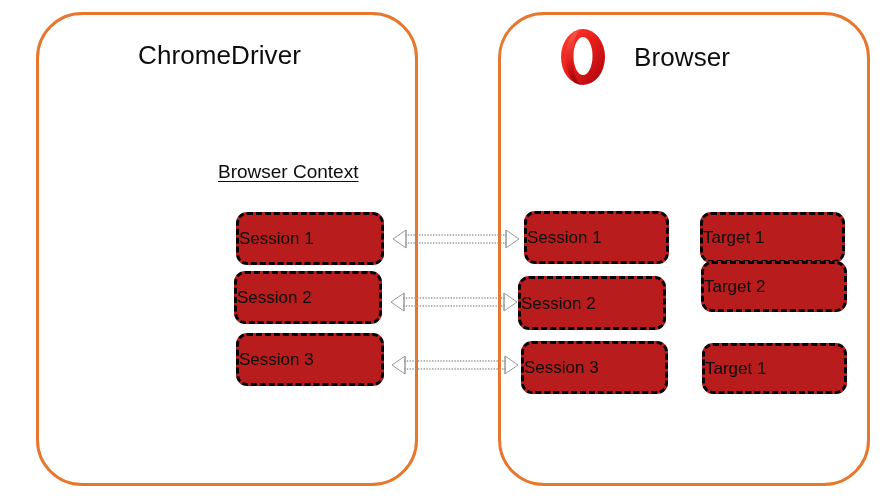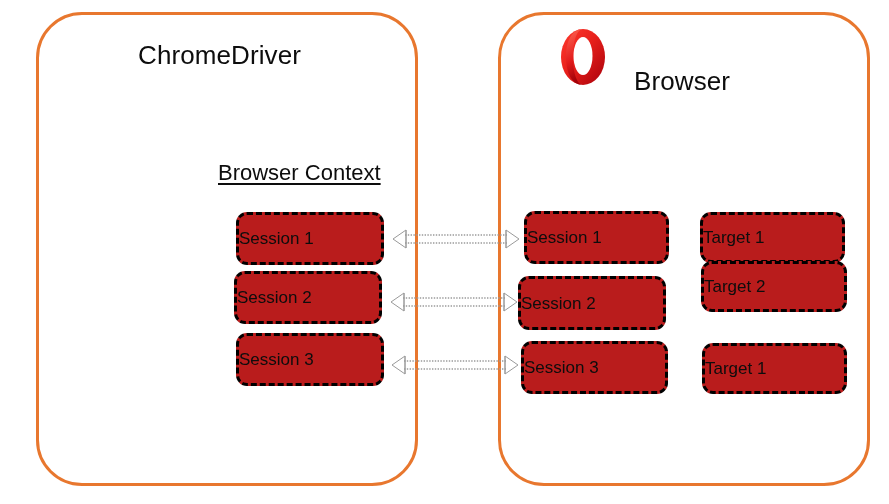--- a/index.html
+++ b/index.html
@@ -52,38 +52,37 @@
     white-space: nowrap;
     line-height: 1;
   }
   #title-chromedriver {
     left: 138px;
     top: 42px;
   }
   #title-browser {
     left: 634px;
     top: 44px;
-    margin-top: 24px;
   }
 
   
   #opera-logo {
     position: absolute;
     left: 552px;
     top: 26px;
     width: 62px;
     height: 62px;
   }
 
   
   #browser-context-label {
     position: absolute;
     left: 218px;
     top: 162px;
-    font-size: 22px;
+    font-size: 19px;
     color: #0d0d0d;
     text-decoration: underline;
     text-underline-offset: 3px;
     white-space: nowrap;
     line-height: 1;
   }
 
   
   .node-box {
     position: absolute;

